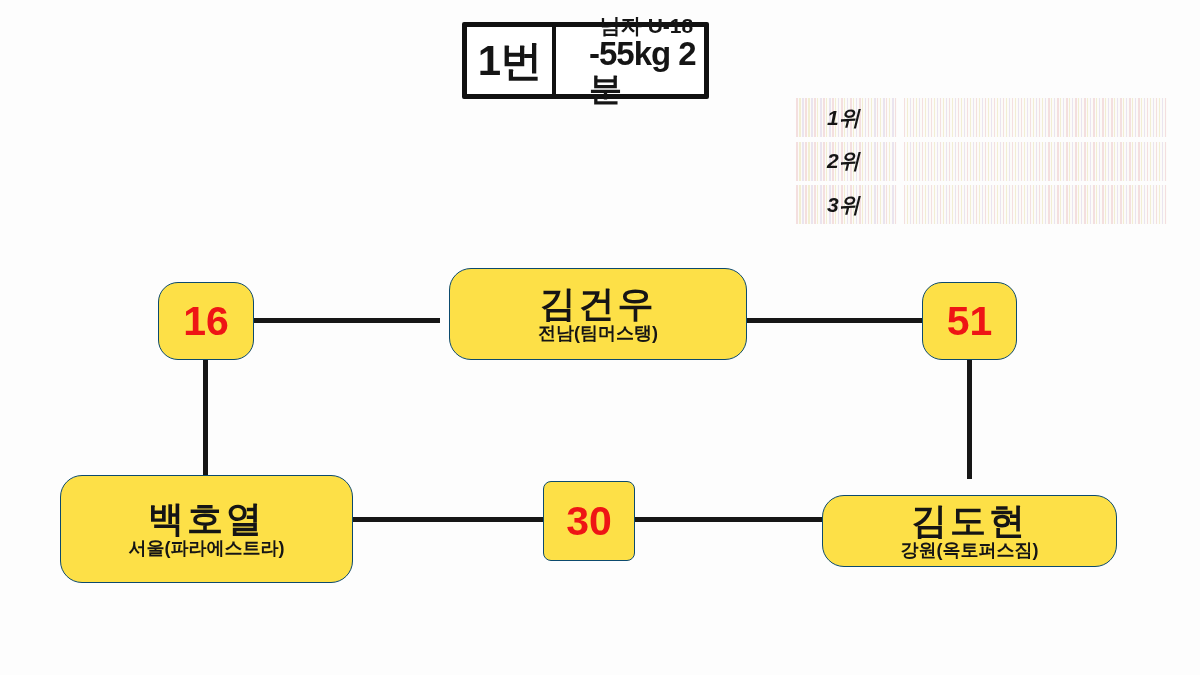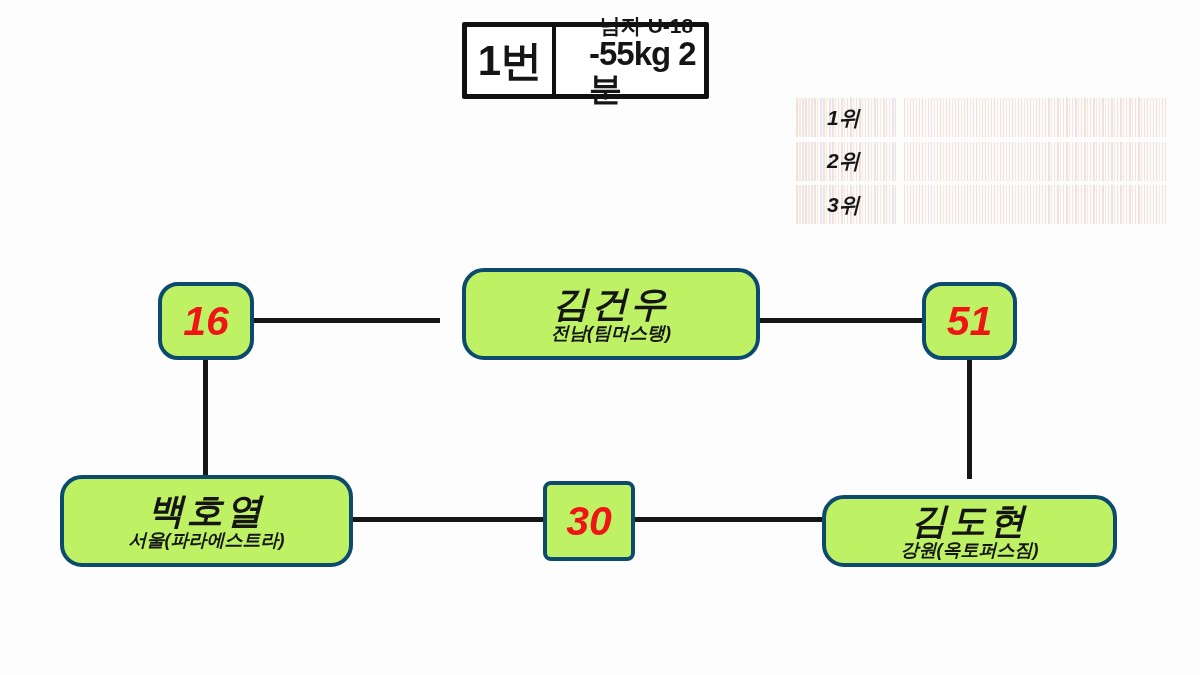--- a/index.html
+++ b/index.html
@@ -74,25 +74,25 @@
     font-size: 21px;
   }
   .row-gap { width: 7px; background: #fdfdfd; }
   .winner-cell { flex: 1; display: flex; align-items: center; padding-left: 12px; font-size: 20px; }
 
   
   .connector { position: absolute; background: #161616; z-index: 1; }
 
   .node {
     position: absolute;
-    background: #bef264;
-    border: 4px solid #0c4a6e;
+    background: #fde047;
+    border: 1px solid #0c4a6e;
     z-index: 2;
     display: flex; flex-direction: column;
-    align-items: center; justify-content: center; font-style: italic;
+    align-items: center; justify-content: center;
   }
   .score-node {
     border-radius: 20px;
     font-size: 41px;
     color: #ee1515;
     letter-spacing: 0px;
   }
   .player-node {
     border-radius: 22px;
     line-height: 1.08;
@@ -135,26 +135,26 @@
   <div class="connector" style="left:732px; top:318px; width:192px; height:5px;"></div>
   <div class="connector" style="left:203px; top:358px; width:5px; height:120px;"></div>
   <div class="connector" style="left:967px; top:358px; width:5px; height:121px;"></div>
   <div class="connector" style="left:350px; top:517px; width:196px; height:5px;"></div>
   <div class="connector" style="left:633px; top:517px; width:192px; height:5px;"></div>
 
   <div class="node score-node" style="left:158px; top:282px; width:96px; height:78px;">16</div>
   <div class="node score-node" style="left:922px; top:282px; width:95px; height:78px;">51</div>
   <div class="node score-node" style="left:543px; top:481px; width:92px; height:80px;border-radius:8px;">30</div>
 
-  <div class="node player-node" style="left:462px; top:268px; width:298px; height:92px;">
+  <div class="node player-node" style="left:449px; top:268px; width:298px; height:92px;">
     <div class="player-name">김건우</div>
     <div class="player-team">전남(팀머스탱)</div>
   </div>
 
-  <div class="node player-node" style="left:60px; top:475px; width:293px; height:92px;">
+  <div class="node player-node" style="left:60px; top:475px; width:293px; height:108px;">
     <div class="player-name">백호열</div>
     <div class="player-team">서울(파라에스트라)</div>
   </div>
 
   <div class="node player-node" style="left:822px; top:488px; width:295px; height:72px;margin-top:7px;">
     <div class="player-name">김도현</div>
     <div class="player-team">강원(옥토퍼스짐)</div>
   </div>
 
 </div>

